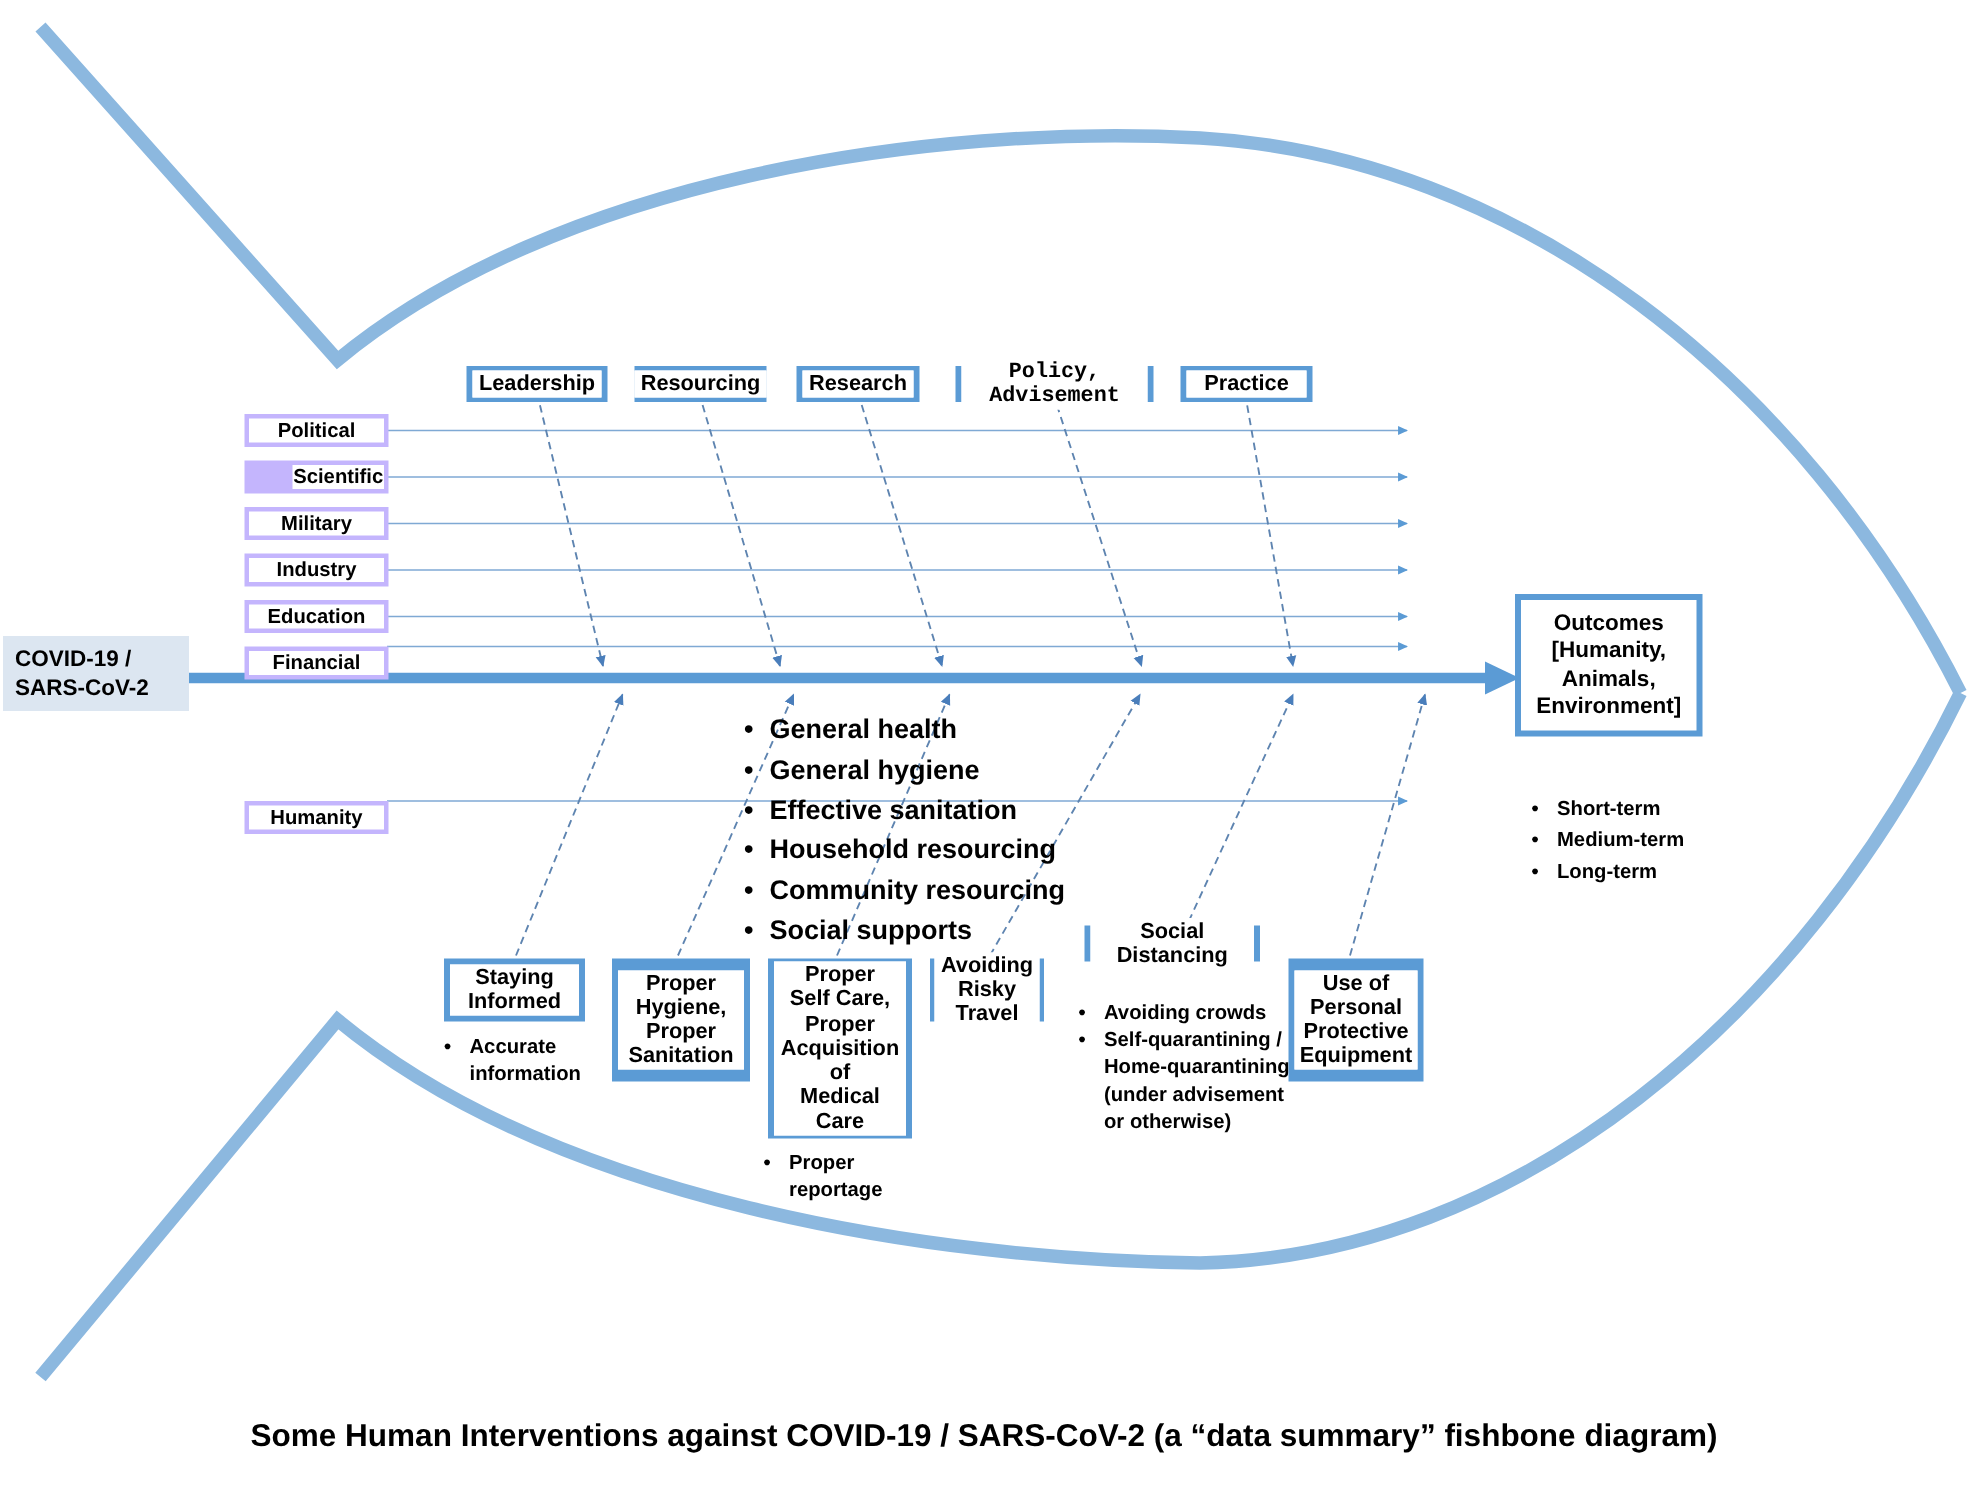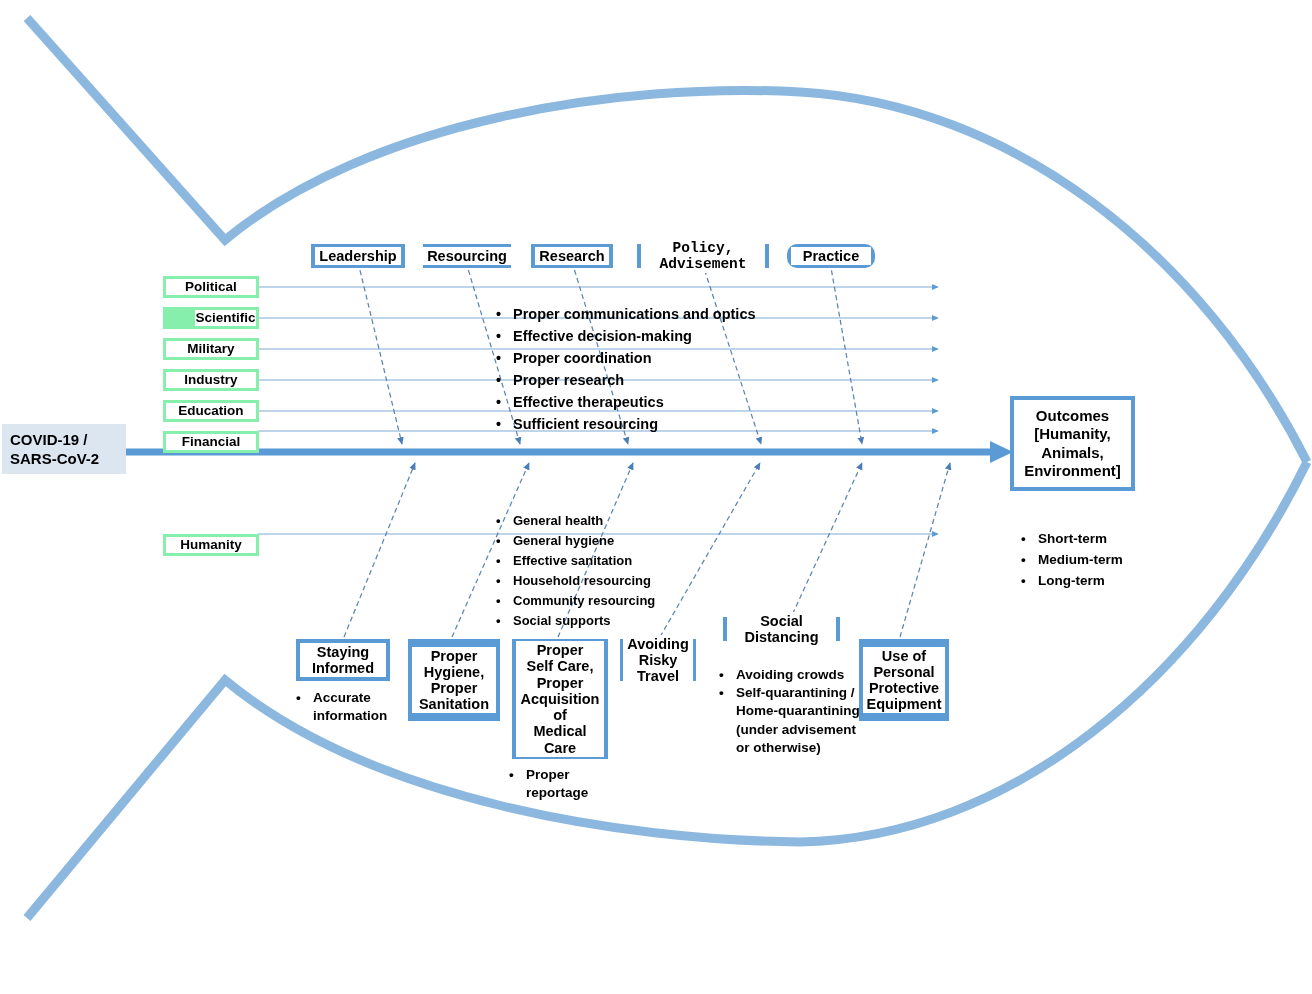--- a/index.html
+++ b/index.html
@@ -13,21 +13,21 @@
         display:flex;align-items:center;justify-content:center;}
   .chip > span{display:block;background:#ffffff;border:1px solid #ffffff;
         font-weight:bold;line-height:1.12;text-align:center;white-space:pre-line;
         padding:0 3px;}
 
   
   .cat{height:24px;font-size:14.5px;}
   .cat > span{width:100%;font-size:14.5px;}
 
   
-  .rowchip{position:absolute;height:22px;width:96px;background:#86efac;
+  .rowchip{position:absolute;height:22px;width:96px;background:#c4b5fd;
            padding:2px 3px;box-sizing:border-box;display:flex;align-items:center;
            justify-content:center;}
   .rowchip > span{display:block;background:#fff;width:100%;text-align:center;
            font-weight:bold;font-size:13.5px;line-height:1.2;}
 
   
   .bot{font-size:14.5px;}
   .bot > span{width:100%;font-size:14.5px;}
 
   
@@ -43,21 +43,21 @@
             font-weight:bold;font-size:15px;line-height:1.22;text-align:center;
             white-space:pre-line;display:flex;align-items:center;justify-content:center;}
 
   
   ul.bl{position:absolute;margin:0;padding:0 0 0 18px;list-style:none;}
   ul.bl li{position:relative;font-weight:bold;line-height:1.35;}
   ul.bl li::before{content:"\2022";position:absolute;left:-17px;top:0;font-size:1em;}
 
   #ul-top{left:495px;top:305px;font-size:14.5px;}
   #ul-top li{margin-bottom:2.5px;}
-  #ul-mid{left:495px;top:512px;font-size:13px;}
+  #ul-mid{left:495px;top:474px;font-size:18px;}
   #ul-mid li{margin-bottom:2.5px;}
   #ul-out{left:1020px;top:530px;font-size:13.5px;}
   #ul-out li{margin-bottom:3px;}
   #ul-informed{left:295px;top:689px;font-size:13.5px;width:118px;}
   #ul-selfcare{left:508px;top:766px;font-size:13.5px;width:96px;}
   #ul-social{left:718px;top:666px;font-size:13.5px;width:128px;}
 
   
   #caption{position:absolute;left:0;top:946px;width:1312px;text-align:center;
            font-weight:bold;font-size:21px;letter-spacing:0px;}
@@ -128,21 +128,21 @@
   </div>
   <div class="chip cat" style="left:423px;top:244px;width:88px;">
     <span>Resourcing</span>
   </div>
   <div class="chip cat" style="left:531px;top:244px;width:82px;">
     <span>Research</span>
   </div>
   <div class="chip cat" style="left:637px;top:244px;width:132px;font-family:Liberation Mono, monospace;">
     <span>Policy, Advisement</span>
   </div>
-  <div class="chip cat" style="left:787px;top:244px;width:88px;border-radius:10px;">
+  <div class="chip cat" style="left:787px;top:244px;width:88px;">
     <span>Practice</span>
   </div>
 
   <div class="rowchip" style="left:163px;top:276px;">
     <span>Political</span>
   </div>
   <div class="rowchip" style="left:163px;top:307px;padding-left:32px;">
     <span>Scientific</span>
   </div>
   <div class="rowchip" style="left:163px;top:338px;">
@@ -154,28 +154,20 @@
   <div class="rowchip" style="left:163px;top:400px;">
     <span>Education</span>
   </div>
   <div class="rowchip" style="left:163px;top:431px;">
     <span>Financial</span>
   </div>
   <div class="rowchip" style="left:163px;top:534px;">
     <span>Humanity</span>
   </div>
 
-  <ul class="bl" id="ul-top">
-    <li>Proper communications and optics</li>
-    <li>Effective decision-making</li>
-    <li>Proper coordination</li>
-    <li>Proper research</li>
-    <li>Effective therapeutics</li>
-    <li>Sufficient resourcing</li>
-  </ul>
 
   <ul class="bl" id="ul-mid">
     <li>General health</li>
     <li>General hygiene</li>
     <li>Effective sanitation</li>
     <li>Household resourcing</li>
     <li>Community resourcing</li>
     <li>Social supports</li>
   </ul>
 
@@ -231,14 +223,15 @@
     <li>Self-quarantining  / Home-quarantining (under advisement or otherwise)</li>
   </ul>
 
   <div class="chip bot" style="left:859px;top:639px;width:90px;height:82px;">
     <span>Use of
 Personal
 Protective
 Equipment</span>
   </div>
 
+  <div id="caption">Some Human Interventions against COVID-19 / SARS-CoV-2 (a “data summary” fishbone diagram)</div>
 
 </div>
 
 </body></html>

